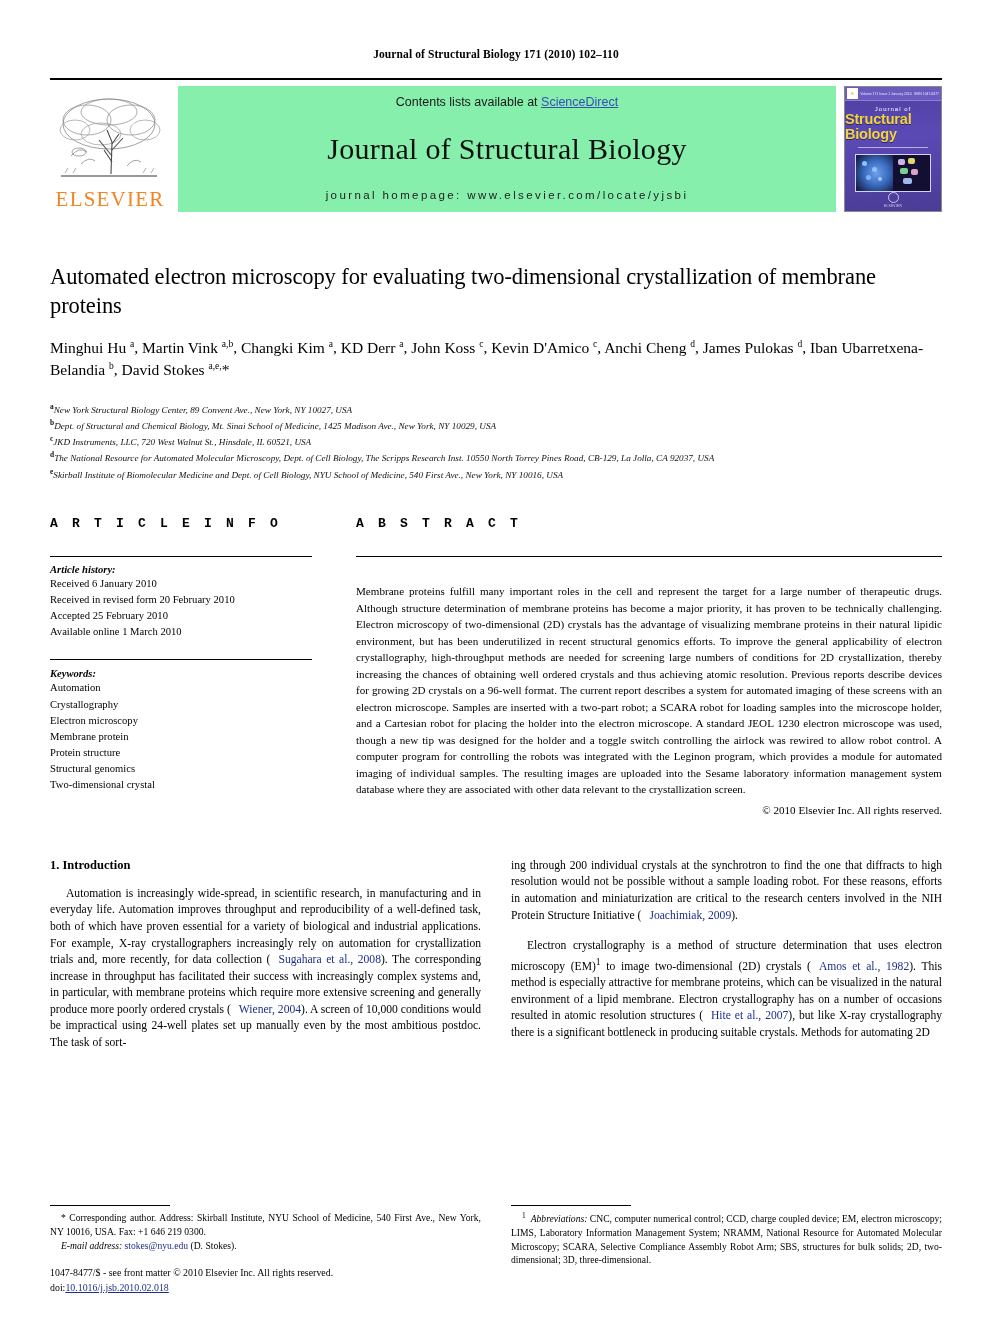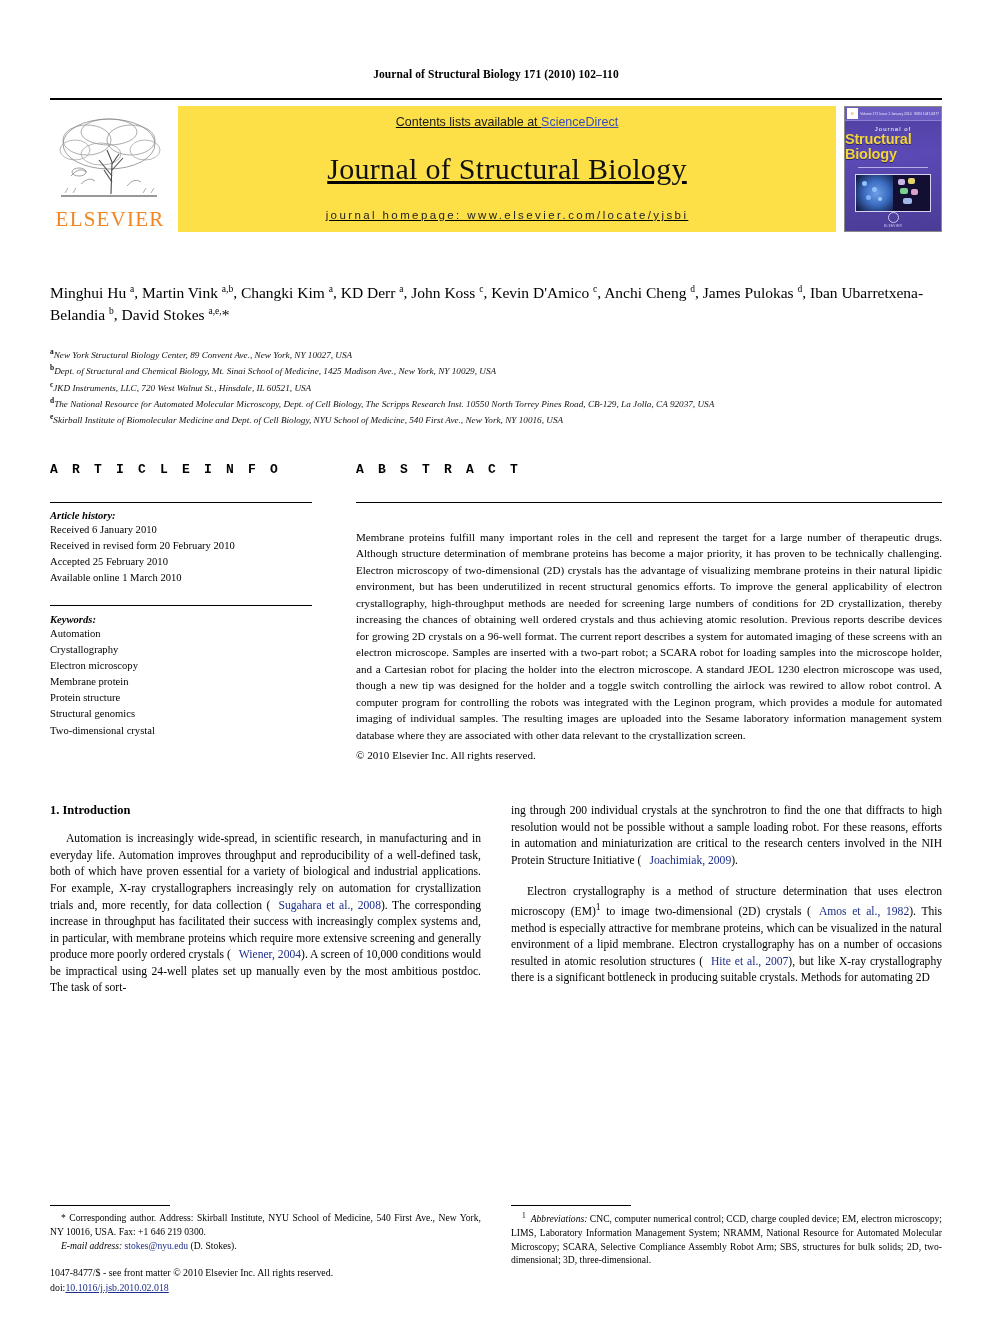--- a/index.html
+++ b/index.html
@@ -23,21 +23,21 @@
     box-sizing: border-box;
   }
 
   
   .running-head {
     text-align: center;
     font-family: "Liberation Serif", serif;
     font-weight: bold;
     font-size: 11.5px;
     letter-spacing: 0.1px;
-    padding-top: 68px;
+    padding-top: 48px;
   }
 
   
   .masthead-wrap {
     margin: 18px 50px 0 50px;
     border-top: 2.5px solid #000;
     padding-top: 6px;
   }
   .masthead {
     display: flex;
@@ -57,28 +57,27 @@
   .elsevier-word {
     font-family: "Liberation Serif", serif;
     font-size: 21px;
     letter-spacing: 1.2px;
     color: #F08522;
     line-height: 1;
     margin-top: 1px;
   }
   .journal-band {
     flex: 1 1 auto;
-    background: #fde047;
+    background: #86efac;
     display: flex;
     flex-direction: column;
     justify-content: space-between;
     align-items: center;
     padding: 9px 0 11px 0;
     margin: 0 8px 0 8px;
-    text-decoration: underline;
   }
   .contents-line {
     font-family: "Liberation Sans", sans-serif;
     font-size: 12.5px;
     color: #1a1a1a;
   }
   .contents-line .sd-link {
     color: #3b4cb8;
   }
   .journal-name {
@@ -234,20 +233,21 @@
   .abs-p {
     font-family: "Liberation Serif", serif;
     font-size: 11.1px;
     line-height: 1.49;
     text-align: justify;
     margin: 0;
   }
   .abs-copy {
     font-family: "Liberation Serif", serif;
     font-size: 11.1px;
+    text-align: right;
     margin-top: 6px;
   }
 
   
   .body-cols {
     display: flex;
     margin: 42px 50px 0 50px;
   }
   .bcol { width: 431px; flex: 0 0 431px; }
   .bgap { width: 30px; flex: 0 0 30px; }
@@ -379,20 +379,21 @@
         <div class="cover-foot">
           <span class="seal"></span>
           <span>ELSEVIER</span>
         </div>
       </div>
 
     </div>
   </div>
 
   <div class="title-block">
+    <h1 class="paper-title">Automated electron microscopy for evaluating two-dimensional crystallization of membrane proteins</h1>
     <div class="authors">Minghui Hu <sup>a</sup>, Martin Vink <sup>a,b</sup>, Changki Kim <sup>a</sup>, KD Derr <sup>a</sup>, John Koss <sup>c</sup>, Kevin D'Amico <sup>c</sup>, Anchi Cheng <sup>d</sup>, James Pulokas <sup>d</sup>, Iban Ubarretxena-Belandia <sup>b</sup>, David Stokes <sup>a,e,</sup>*</div>
     <div class="affils">
       <div class="affil"><sup>a</sup><span>New York Structural Biology Center, 89 Convent Ave., New York, NY 10027, USA</span></div>
       <div class="affil"><sup>b</sup><span>Dept. of Structural and Chemical Biology, Mt. Sinai School of Medicine, 1425 Madison Ave., New York, NY 10029, USA</span></div>
       <div class="affil"><sup>c</sup><span>JKD Instruments, LLC, 720 West Walnut St., Hinsdale, IL 60521, USA</span></div>
       <div class="affil"><sup>d</sup><span>The National Resource for Automated Molecular Microscopy, Dept. of Cell Biology, The Scripps Research Inst. 10550 North Torrey Pines Road, CB-129, La Jolla, CA 92037, USA</span></div>
       <div class="affil"><sup>e</sup><span>Skirball Institute of Biomolecular Medicine and Dept. of Cell Biology, NYU School of Medicine, 540 First Ave., New York, NY 10016, USA</span></div>
     </div>
   </div>
 

